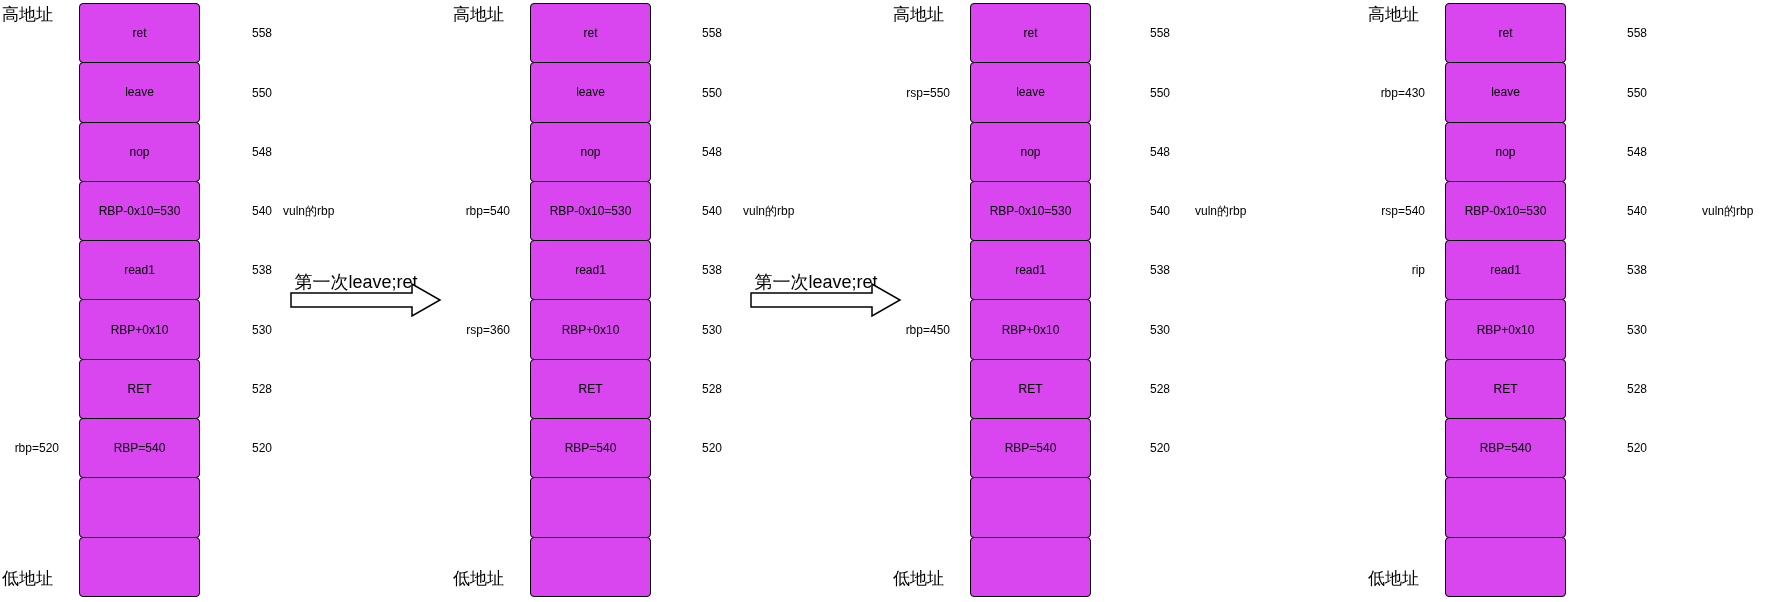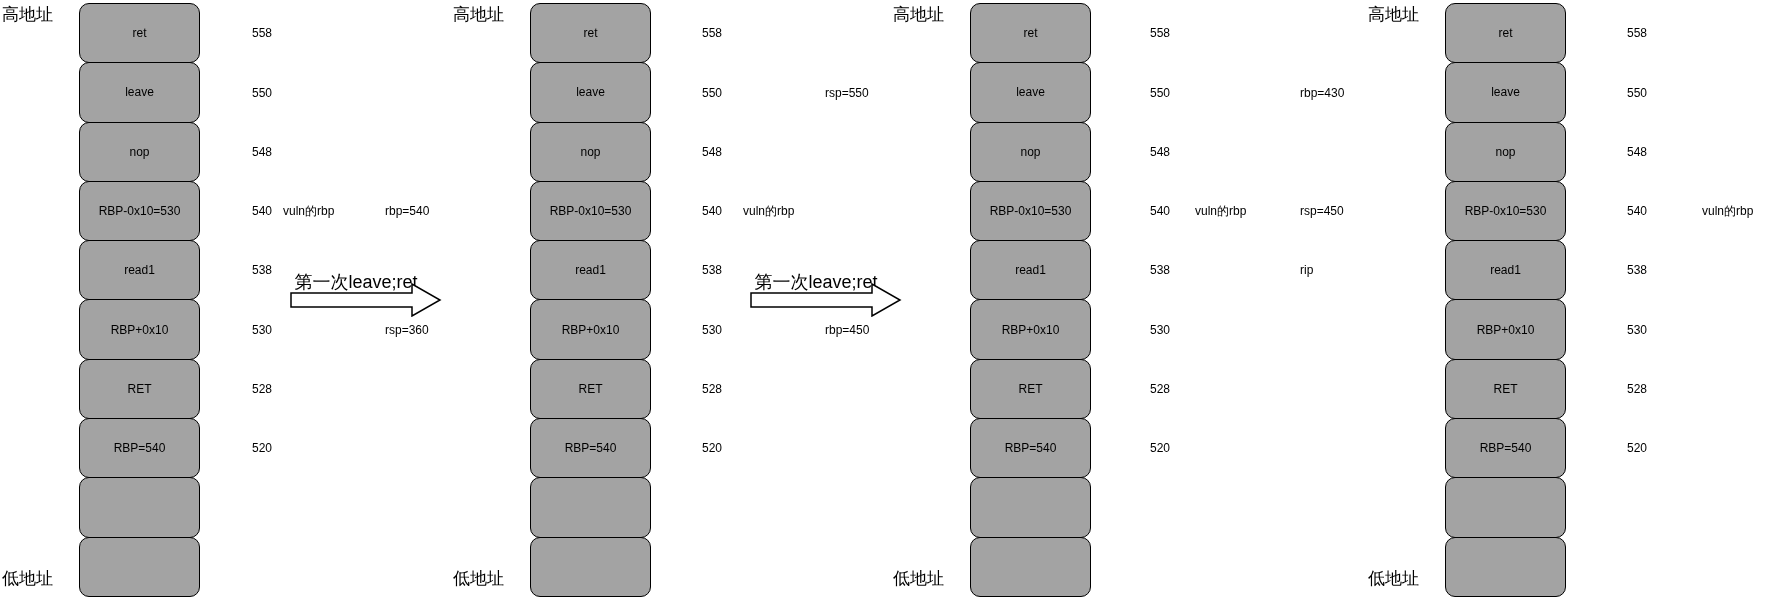--- a/index.html
+++ b/index.html
@@ -9,27 +9,27 @@
     background:#ffffff;
     font-family:"Liberation Sans",sans-serif;
     color:#000;
     overflow:hidden;
   }
   .unit{position:absolute;top:0;height:602px;width:0;}
   .corner{position:absolute;left:-77px;font-size:17px;line-height:20px;white-space:nowrap;}
   .corner.high{top:5px;}
   .corner.low{top:569px;}
   .side-label{
-    position:absolute;left:-145px;width:125px;
+    position:absolute;left:-145px;width:125px;text-align:right;
     font-size:12px;height:18px;line-height:18px;white-space:nowrap;
   }
   .stackbox{position:absolute;left:0;top:3px;width:121px;}
   .cell{
     box-sizing:border-box;width:121px;height:60.3px;margin-top:-1px;
-    border:1px solid #000;border-radius:10px;background:#a3a3a3;
+    border:1px solid #000;border-radius:4px;background:#d946ef;
     display:flex;align-items:center;justify-content:center;
     font-size:12px;white-space:nowrap;
   }
   .cell:first-child{margin-top:0;}
   .addr{position:absolute;font-size:12px;height:18px;line-height:18px;white-space:nowrap;}
   .right-label{position:absolute;font-size:12px;height:18px;line-height:18px;white-space:nowrap;text-align:right;}
   .arrow-group{position:absolute;width:152px;height:44px;}
   .arrow-label{
     position:absolute;top:0;left:-10px;width:152px;text-align:center;
     font-size:18px;line-height:13px;white-space:nowrap;
@@ -136,21 +136,21 @@
     <div class="addr" style="top:380px;left:180px">528</div>
     <div class="addr" style="top:439px;left:180px">520</div>
     <div class="right-label" style="top:202px;left:225px">vuln的rbp</div>
   </div>
 
 
   <div class="unit" style="left:1445px">
     <div class="corner high">高地址</div>
     <div class="corner low">低地址</div>
     <div class="side-label" style="top:84px">rbp=430</div>
-    <div class="side-label" style="top:202px">rsp=450</div>
+    <div class="side-label" style="top:202px">rsp=540</div>
     <div class="side-label" style="top:261px">rip</div>
     <div class="stackbox">
       <div class="cell">ret</div>
       <div class="cell">leave</div>
       <div class="cell">nop</div>
       <div class="cell">RBP-0x10=530</div>
       <div class="cell">read1</div>
       <div class="cell">RBP+0x10</div>
       <div class="cell">RET</div>
       <div class="cell">RBP=540</div>

